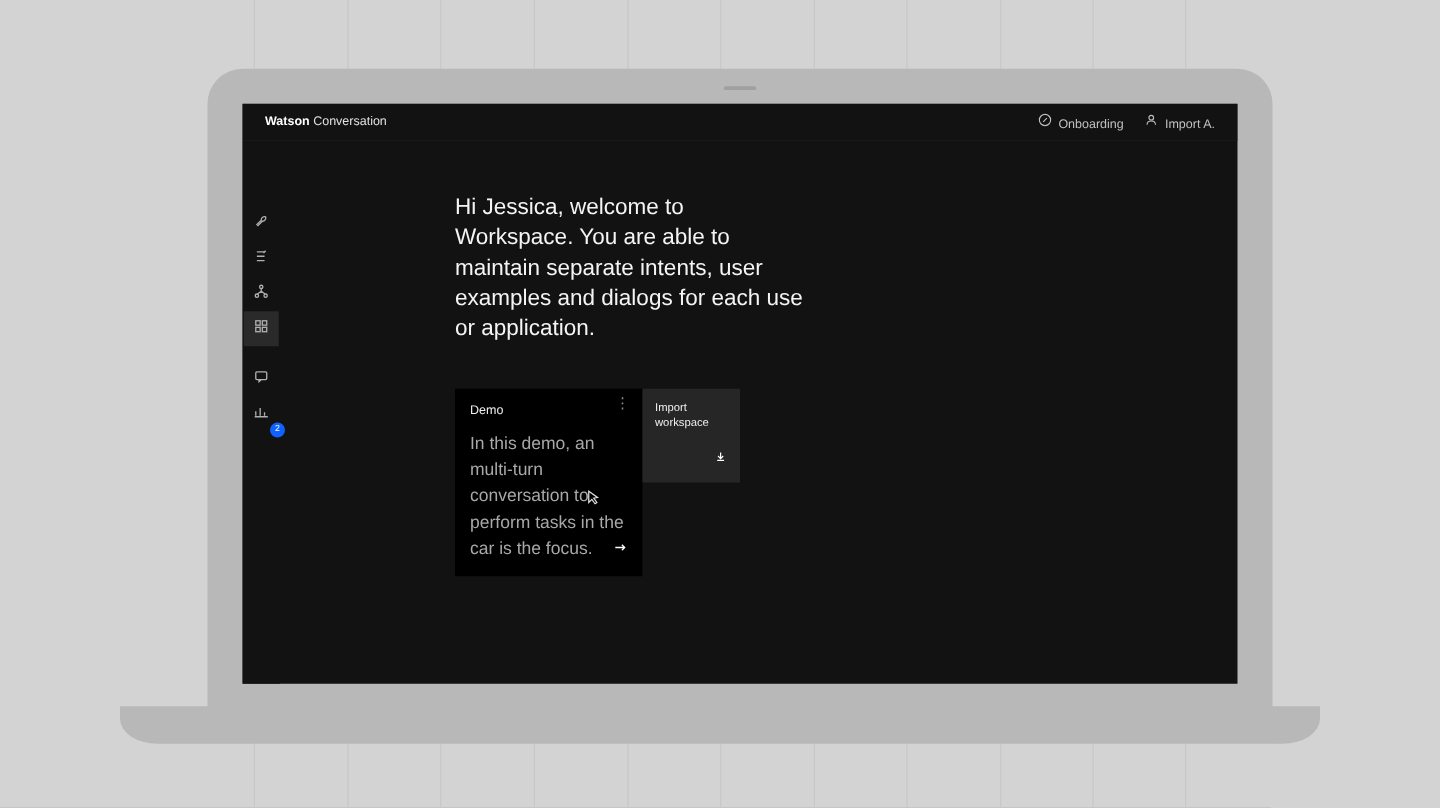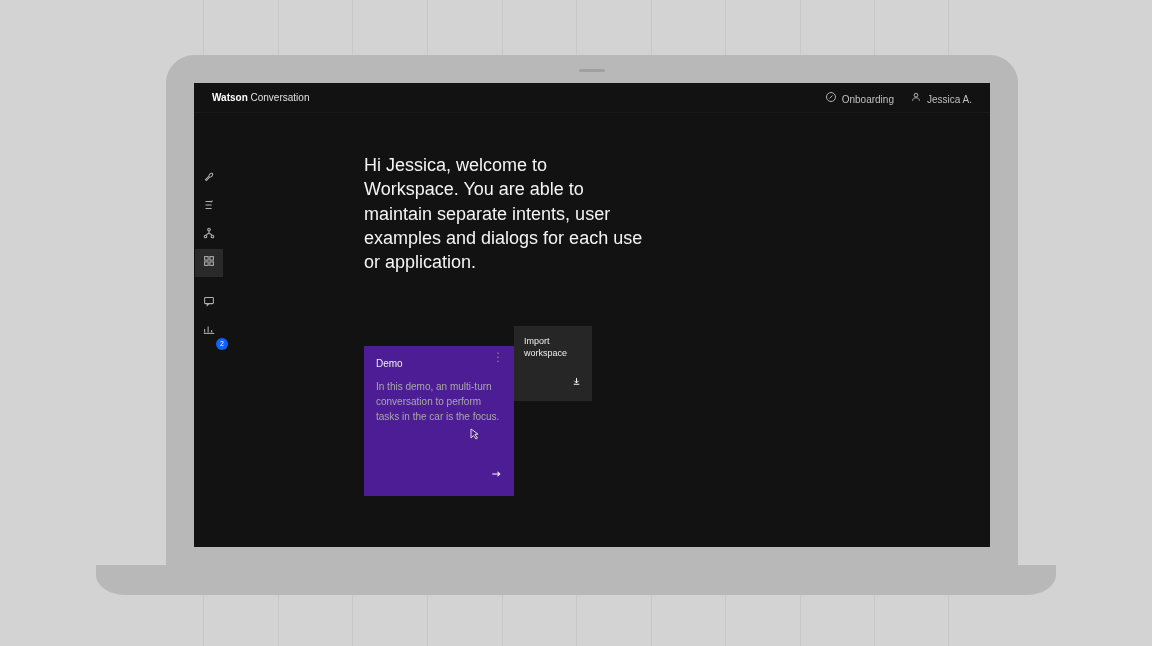--- a/index.html
+++ b/index.html
@@ -134,46 +134,46 @@
   .main {
     flex: 1;
     padding: 40px 0 0 140px;
   }
   .welcome {
     font-size: 18px;
     font-weight: 300;
     color: #f4f4f4;
     line-height: 1.35;
     max-width: 280px;
-    margin-bottom: 52px;
+    margin-bottom: 37px;
   }
 
   .cards {
     display: flex;
     gap: 0;
   }
   .card {
     width: 150px;
     height: 150px;
     background: #262626;
     padding: 12px;
     position: relative;
     display: flex;
     flex-direction: column;
   }
   .card + .card { margin-left: 0; }
-  .card.hover { background: #4c1d95; margin-top: 20px; }
+  .card.hover { background: #000000; }
   .card-title {
     font-size: 10px;
     color: #eee;
     font-weight: 400;
     margin-bottom: 10px;
   }
   .card-desc {
-    font-size: 10px;
+    font-size: 14px;
     color: #a8a8a8;
     line-height: 1.5;
   }
   .card-arrow {
     position: absolute;
     right: 12px;
     bottom: 12px;
     color: #fff;
   }
   .card-arrow svg { width: 12px; height: 12px; }
@@ -266,21 +266,21 @@
         </span>
         <span>Onboarding</span>
       </div>
       <div class="topbar-item">
         <span>
           <svg viewBox="0 0 16 16" fill="none" stroke="currentColor" stroke-width="1.2">
             <circle cx="8" cy="5.5" r="2.5"></circle>
               <path d="M3.5 13c0-2.5 2-4 4.5-4s4.5 1.5 4.5 4"></path>
           </svg>
         </span>
-        <span>Jessica A.</span>
+        <span>Import A.</span>
       </div>
     </div>
 
     <div class="body">
       <div class="sidebar">
         <div class="side-btn">
           <span>
             <svg viewBox="0 0 16 16" fill="none" stroke="currentColor" stroke-width="1.2">
                 <path d="M12 4a3 3 0 0 0-4 3L4 11l1 1 4-4a3 3 0 0 0 3-4z"></path>
               </svg>

